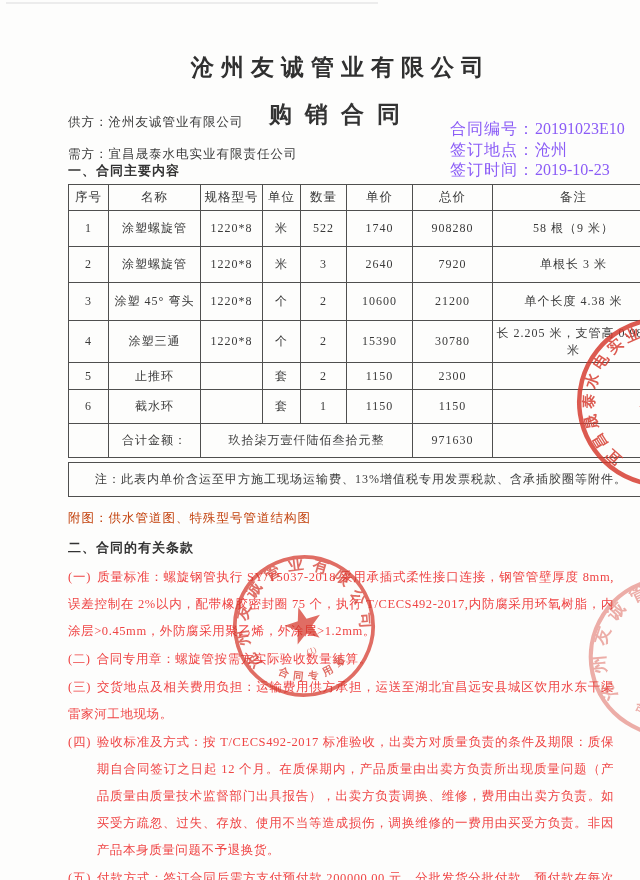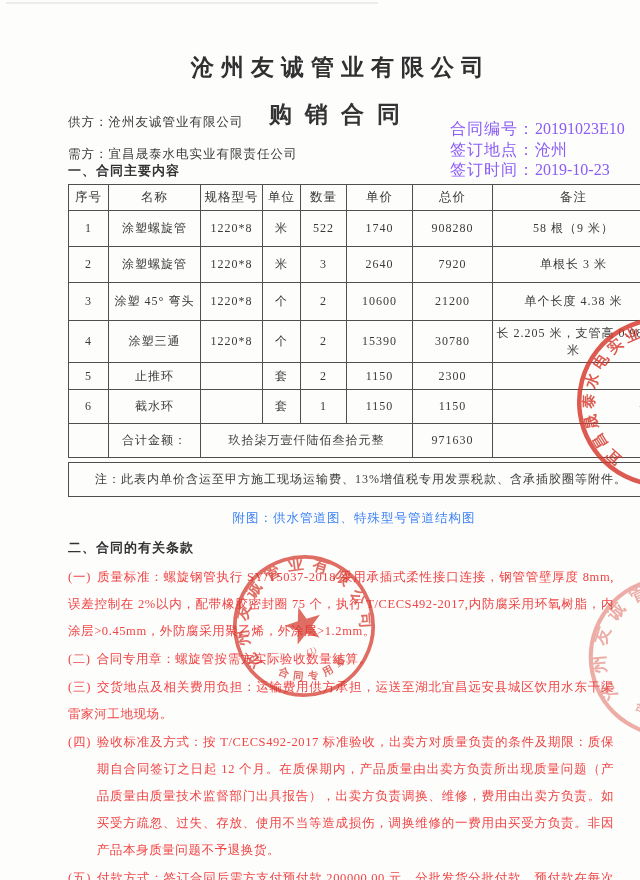--- a/index.html
+++ b/index.html
@@ -27,21 +27,21 @@
       font-size:12px;color:#3a3a3a;}
   .main-table td,.main-table th{border:1px solid #4f4f4f;text-align:center;vertical-align:middle;
       padding:1px 2px;font-weight:normal;letter-spacing:1px;line-height:1.35;}
   .main-table th{font-size:12.5px;}
   tr.hrow{height:26px;margin-left:8px;} tr.r1{height:36px;} tr.r2{height:36px;} tr.r3{height:38px;}
   tr.r4{height:42px;} tr.r5{height:27px;} tr.r6{height:34px;} tr.trow{height:34px;}
 
   .note-box{margin:4px 0 0 26px;width:572px;border:1px solid #4f4f4f;
       font-size:12px;letter-spacing:1px;color:#3a3a3a;padding:8px 6px;text-align:center;}
 
-  .attach-line{margin:13px 0 0 26px;font-size:12.5px;letter-spacing:1px;color:#3b82f6;text-align:center;}
+  .attach-line{margin:13px 0 0 26px;font-size:12.5px;letter-spacing:1px;color:#c2410c;}
   .sec2-heading{margin:12px 0 0 26px;font-size:13px;font-weight:700;letter-spacing:1px;color:#333;}
 
   .clauses{margin:7px 26px 0 26px;}
   .clause{font-size:12.5px;line-height:27px;letter-spacing:0.6px;color:#ef4444;
       margin:0 0 1px 0;text-align:justify;}
   .clause .cnum{margin-right:6px;}
   .clause.hang{padding-left:2.3em;text-indent:-2.3em;}
 
   
   .seal{position:absolute;pointer-events:none;}

